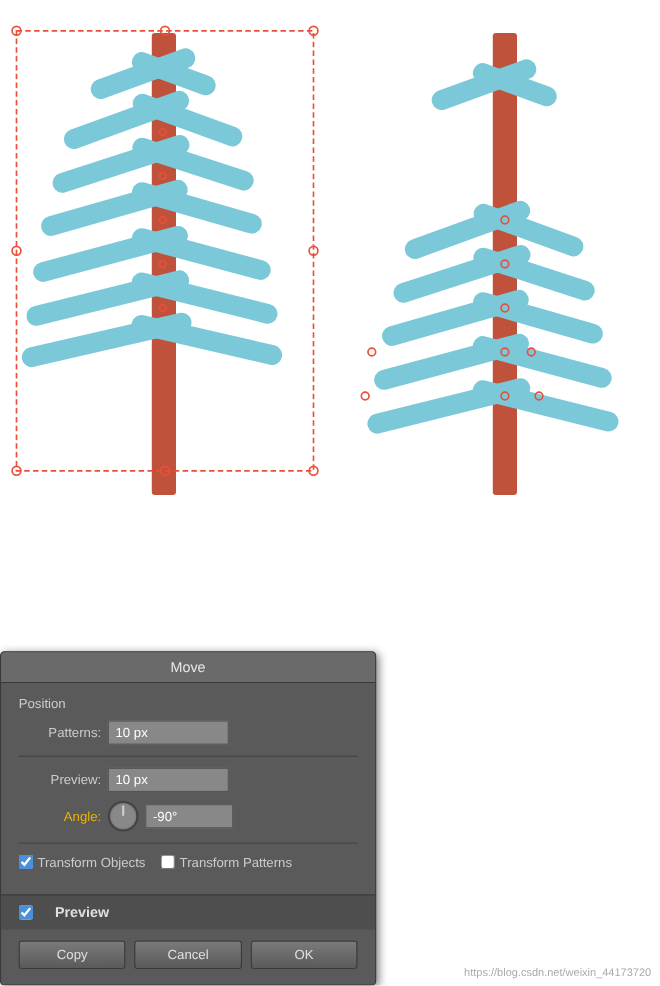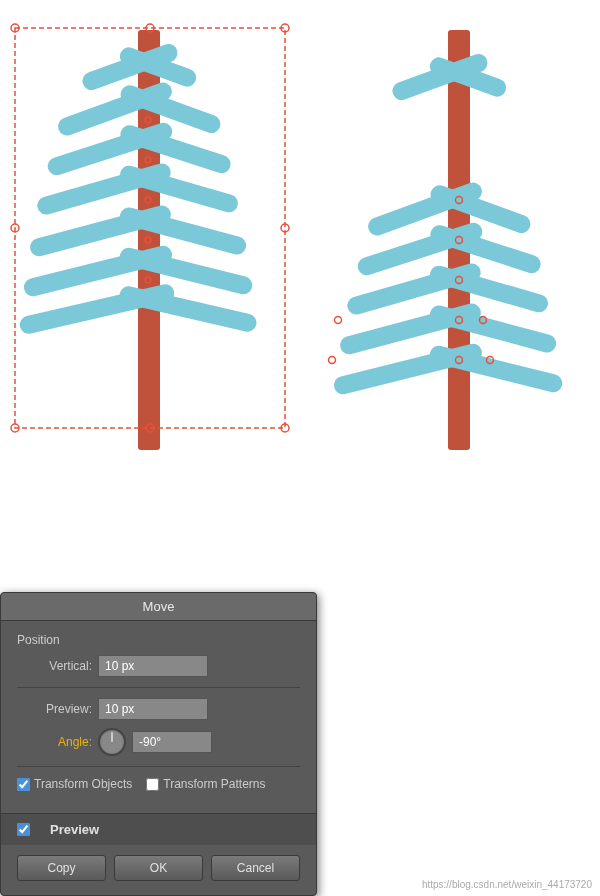--- a/index.html
+++ b/index.html
@@ -28,21 +28,21 @@
       height: 100%;
       position: absolute;
       top: 0; left: 0;
     }
 
     
     .dialog {
       position: absolute;
       bottom: 0;
       left: 0;
-      width: 317px;
+      width: 342px;
       background: #5a5a5a;
       border: 1px solid #3a3a3a;
       border-radius: 4px;
       box-shadow: 2px 2px 8px rgba(0,0,0,0.5);
     }
 
     .dialog-title {
       background: #6a6a6a;
       text-align: center;
       padding: 6px 0;
@@ -148,21 +148,21 @@
 
     .checkbox-row {
       display: flex;
       align-items: center;
       gap: 14px;
       margin-top: 6px;
     }
 
     .checkbox-item {
       display: flex;
-      align-items: center;
+      align-items: flex-start;
       gap: 4px;
       color: #cccccc;
       font-size: 12px;
     }
 
     .checkbox-item input[type="checkbox"] {
       accent-color: #4a90d9;
       width: 13px;
       height: 13px;
     }
@@ -299,21 +299,21 @@
 </div>
 
 <div class="dialog">
   <div class="dialog-title">Move</div>
 
   <div class="dialog-body">
     <div class="section-label">Position</div>
 
 
     <div class="field-row">
-      <span class="field-label">Vertical:</span>
+      <span class="field-label">Patterns:</span>
       <input class="field-input" type="text" value="10 px" style="">
     </div>
 
     <hr class="divider">
 
     <div class="field-row">
       <span class="field-label">Preview:</span>
       <input class="field-input" type="text" value="10 px" style="">
     </div>
 
@@ -339,18 +339,18 @@
     </div>
   </div>
 
   <div class="preview-section">
     <input type="checkbox" class="preview-checkbox" checked="" style="">
     <span class="preview-label">Preview</span>
   </div>
 
   <div class="buttons-row">
     <button class="btn">Copy</button>
+    <button class="btn">Cancel</button>
     <button class="btn">OK</button>
-    <button class="btn">Cancel</button>
   </div>
 </div>
 
 <div class="watermark">https://blog.csdn.net/weixin_44173720</div>
 
 </body></html>

